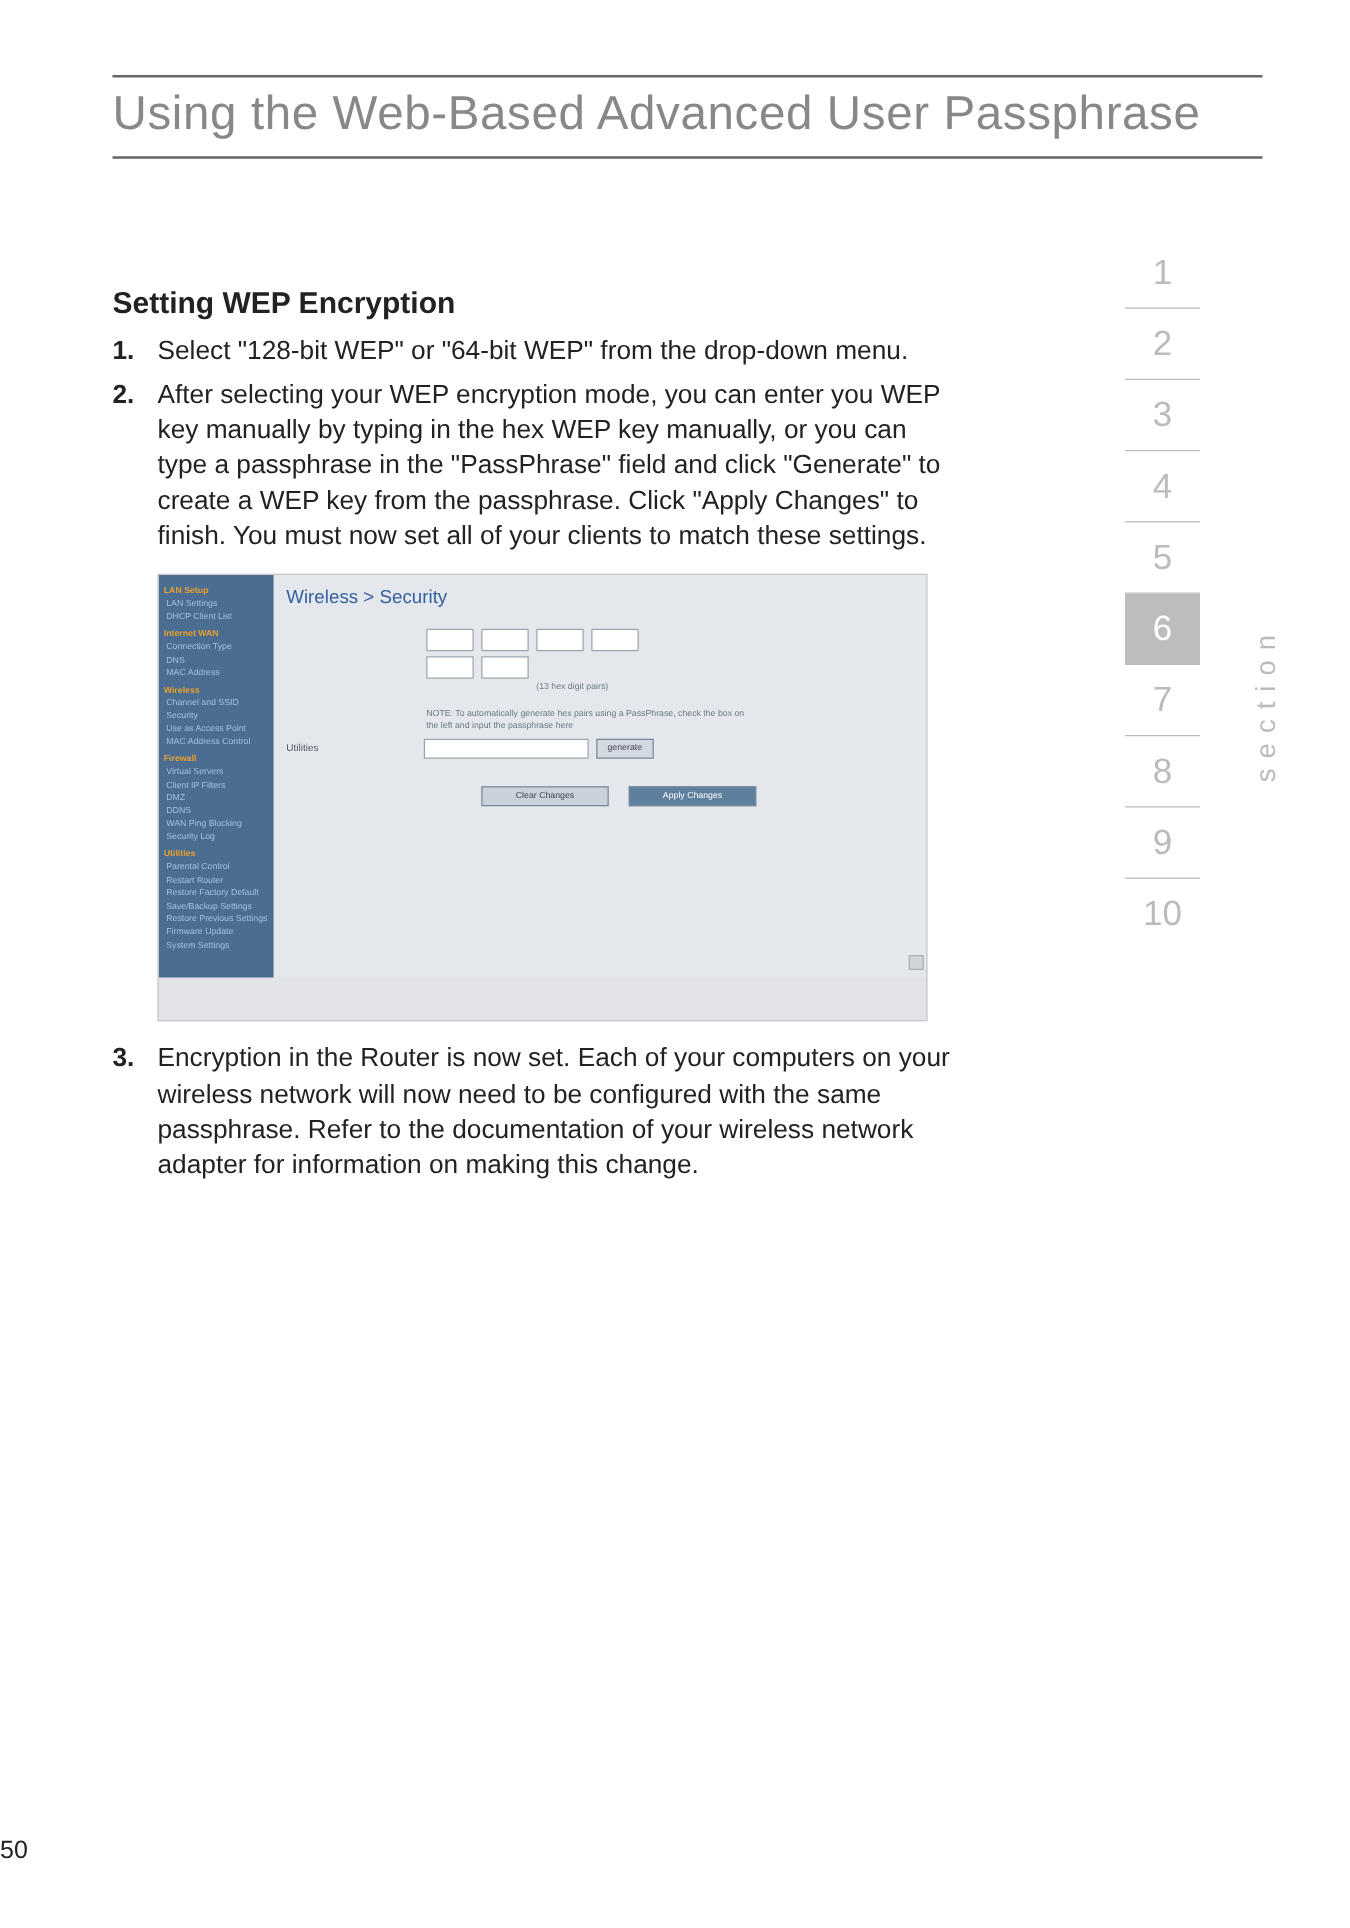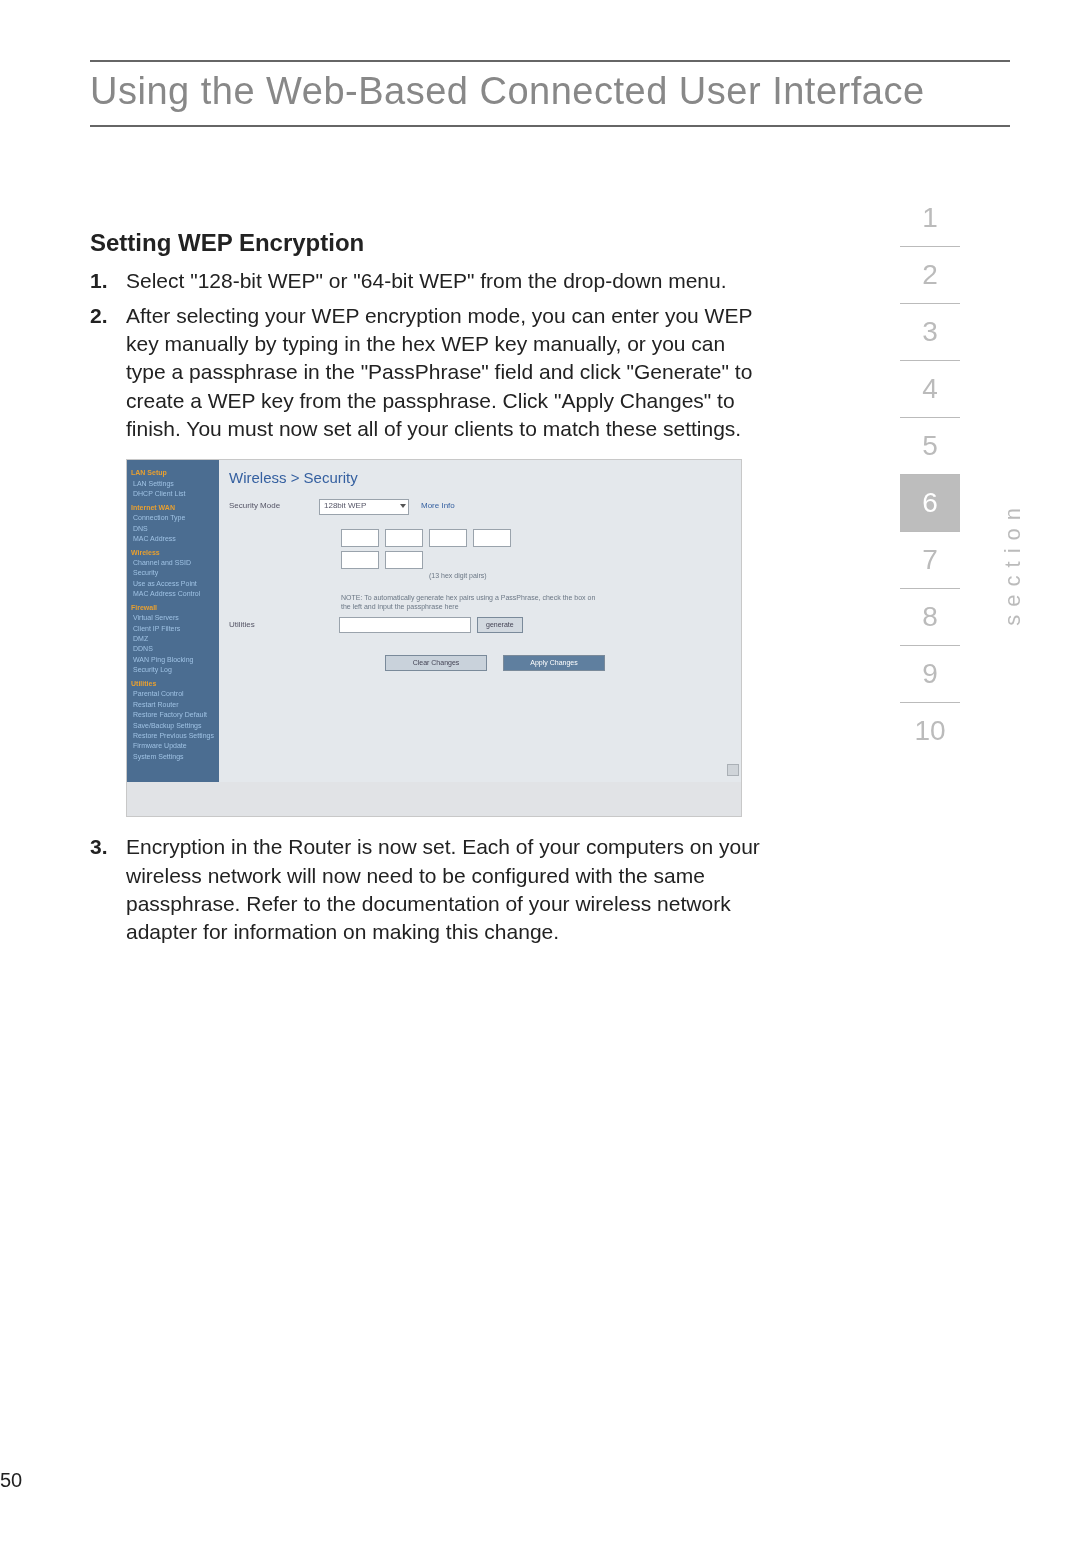--- a/index.html
+++ b/index.html
@@ -291,21 +291,21 @@
     width: 1080px;
     font-size: 20px;
     color: #222;
   }
 </style>
 </head>
 <body>
 
 <div class="page">
 
-  <div class="title-bar">Using the Web-Based Connected User Interface</div>
+  <div class="title-bar">Using the Web-Based Advanced User Passphrase</div>
 
   <div class="content">
     <div class="section-heading">Setting WEP Encryption</div>
 
 
     <ol class="steps">
       <li>
         <span class="num">1.</span>
         <span class="txt">Select "128-bit WEP" or "64-bit WEP" from the drop-down menu.</span>
       </li>
@@ -341,25 +341,20 @@
           <div class="itm">Parental Control</div>
           <div class="itm">Restart Router</div>
           <div class="itm">Restore Factory Default</div>
           <div class="itm">Save/Backup Settings</div>
           <div class="itm">Restore Previous Settings</div>
           <div class="itm">Firmware Update</div>
           <div class="itm">System Settings</div>
         </div>
         <div class="se-main">
           <div class="se-bc">Wireless &gt; Security</div>
-          <div class="se-row">
-            <span class="se-label">Security Mode</span>
-            <span class="se-select">128bit WEP</span>
-            <span class="se-moreinfo">More Info</span>
-          </div>
           <div class="se-hexgrid">
             <span class="se-hexcell"></span>
             <span class="se-hexcell"></span>
             <span class="se-hexcell"></span>
             <span class="se-hexcell"></span>
           </div>
           <div class="se-hexgrid" style="margin-top:4px;">
             <span class="se-hexcell"></span>
             <span class="se-hexcell"></span>
           </div>

